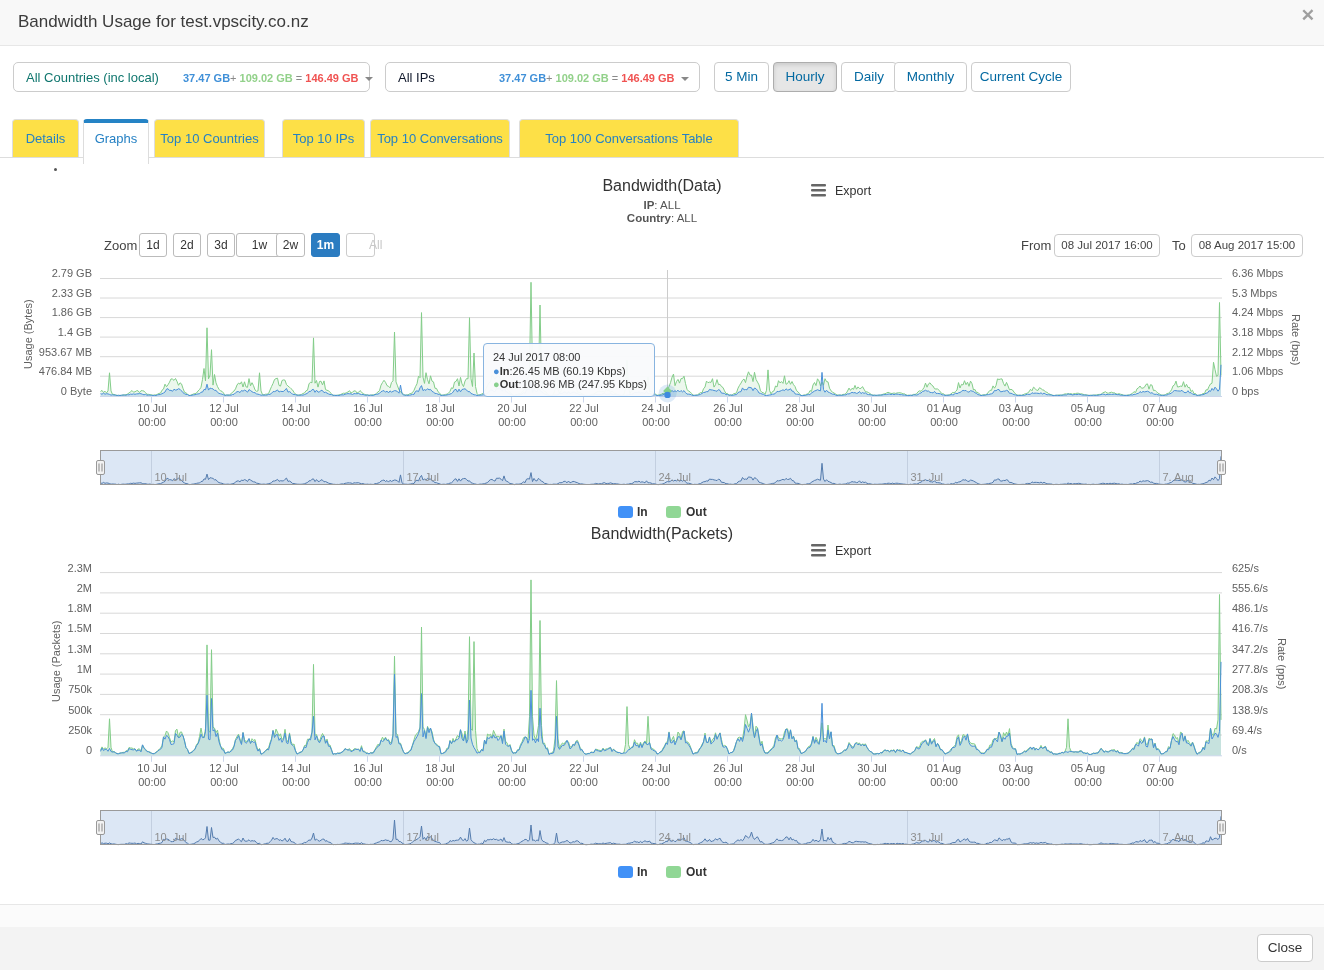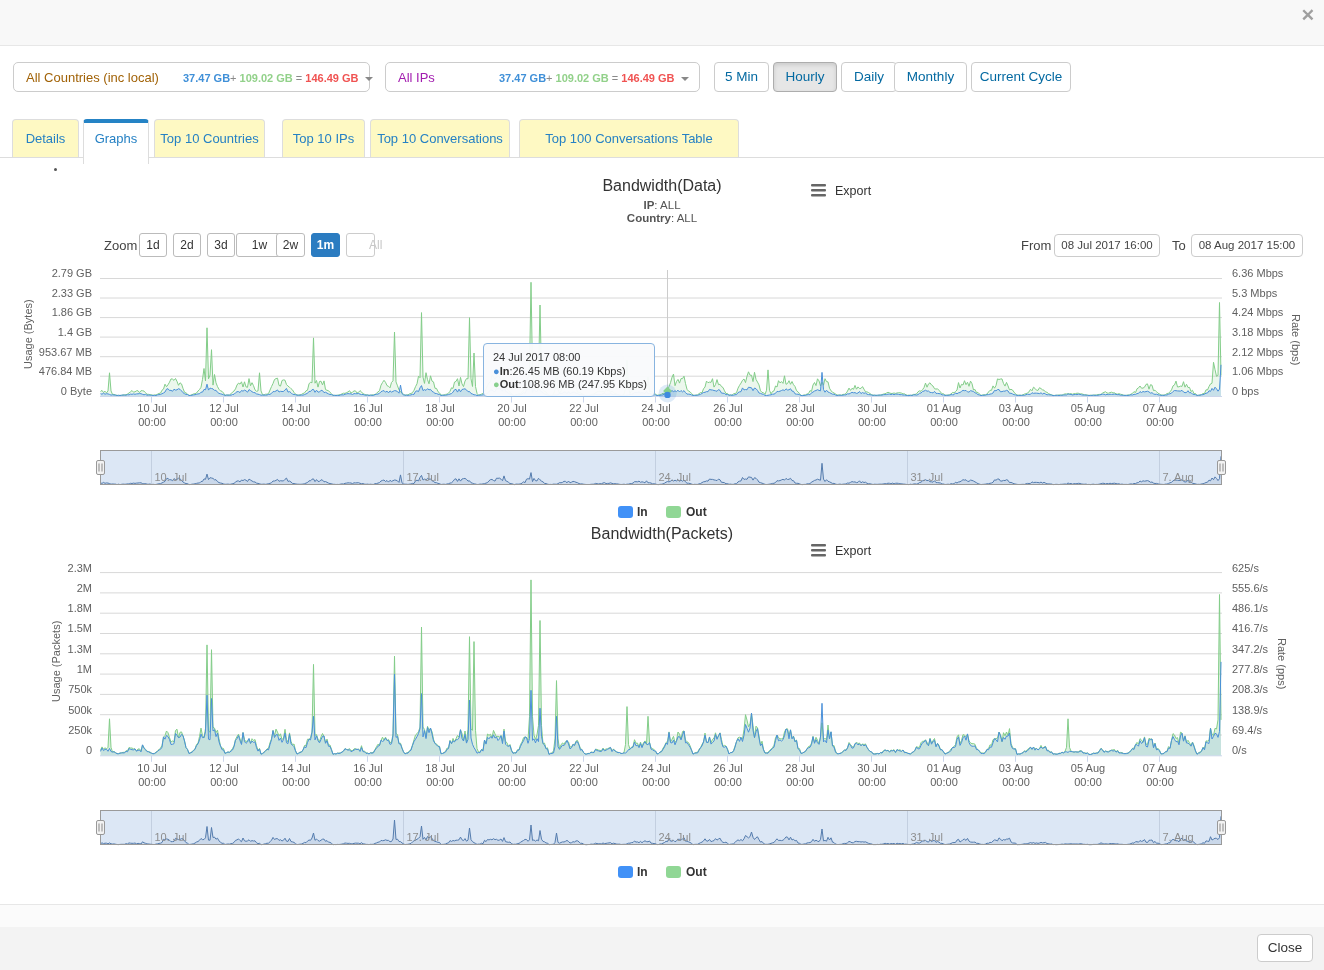--- a/index.html
+++ b/index.html
@@ -7,21 +7,21 @@
 .abs { position:absolute; }
 .header { position:absolute; left:0; top:0; width:1324px; height:46px;
   background:#f8f8f8; border-bottom:1px solid #e7e7e7; }
 .header .title { position:absolute; left:18px; top:12px; font-size:17px; color:#3c3c3c; }
 .header .x { position:absolute; right:9px; top:5px; font-size:17px; color:#9f9f9f; font-weight:bold; }
 .dd { position:absolute; height:30px; background:#fff; border:1px solid #ccc; border-radius:5px; }
 .btn { position:absolute; height:30px; background:#fff; border:1px solid #ccc; border-radius:4px;
   font-size:13.5px; color:#0369a1; text-align:center; line-height:28px; }
 .btn.active { background:#e6e6e6; border-color:#adadad; box-shadow:inset 0 2px 4px rgba(0,0,0,.12);text-align:center; }
 .tabline { position:absolute; left:0; top:157px; width:1324px; height:1px; background:#ddd; }
-.tab { position:absolute; top:119px; height:38px; background:#fef9c3; border:1px solid #ddd;
+.tab { position:absolute; top:119px; height:38px; background:#fde047; border:1px solid #ddd;
   border-bottom:none; border-radius:4px 4px 0 0; color:#2581c4; font-size:13px;
   text-align:center; line-height:37px; }
 .tab.active { background:#fff; border-top:4px solid #2583c5; height:45px; line-height:31px; z-index:3; }
 .ylab { position:absolute; font-size:11px; color:#606060; line-height:12px; white-space:nowrap; }
 .yrlab { position:absolute; font-size:11px; color:#606060; line-height:12px; white-space:nowrap; }
 .xlab { position:absolute; width:72px; text-align:center; font-size:11px; color:#606060; line-height:13.5px; }
 .ytitle { position:absolute; font-size:11px; color:#606060; white-space:nowrap; }
 .zbtn { position:absolute; top:233px; height:24px; background:#fff; border:1px solid #bbb;
   border-radius:3px; font-size:12px; color:#333; text-align:center; line-height:22px; }
 .zbtn.zsel { background:#2b7cc1; border-color:#2b7cc1; color:#fff; font-weight:bold; }
@@ -44,31 +44,32 @@
 .num-e { color:#8a8a8a; }
 .caret { display:inline-block; width:0; height:0; border-left:4px solid transparent;
   border-right:4px solid transparent; border-top:4px solid #888; vertical-align:middle; margin-left:6px; }
 .ctitle { position:absolute; width:400px; text-align:center; font-size:16px; color:#333; }
 .csub { position:absolute; width:300px; text-align:center; font-size:11.5px; color:#555; }
 .export { position:absolute; font-size:12.5px; color:#333; }
 </style></head>
 <body>
 
 <div class="header">
+  <div class="title">Bandwidth Usage for test.vpscity.co.nz</div>
   <div class="x">✕</div>
 </div>
 
 <div class="dd" style="left:13px;top:62px;width:357px">
-  <span style="position:absolute;left:12px;top:7px;font-size:13px;color:#a16207">All Countries (inc local)</span>
+  <span style="position:absolute;left:12px;top:7px;font-size:13px;color:#0f766e">All Countries (inc local)</span>
   <span style="position:absolute;left:169px;top:9px;font-size:11px;white-space:nowrap">
     <span class="num-b">37.47 GB</span><span class="num-e">+ </span><span class="num-g">109.02 GB</span><span class="num-e"> = </span><span class="num-r">146.49 GB</span><span class="caret"></span>
   </span>
 </div>
 <div class="dd" style="left:385px;top:62px;width:315px">
-  <span style="position:absolute;left:12px;top:7px;font-size:13px;color:#a21caf">All IPs</span>
+  <span style="position:absolute;left:12px;top:7px;font-size:13px;color:#0f172a">All IPs</span>
   <span style="position:absolute;left:113px;top:9px;font-size:11px;white-space:nowrap">
     <span class="num-b">37.47 GB</span><span class="num-e">+ </span><span class="num-g">109.02 GB</span><span class="num-e"> = </span><span class="num-r">146.49 GB</span><span class="caret"></span>
   </span>
 </div>
 <div class="btn" style="left:714px;top:62px;width:55px">5 Min</div>
 <div class="btn active" style="left:773px;top:62px;width:64px">Hourly</div>
 <div class="btn" style="left:841px;top:62px;width:56px">Daily</div>
 <div class="btn" style="left:894px;top:62px;width:73px">Monthly</div>
 <div class="btn" style="left:971px;top:62px;width:100px">Current Cycle</div>
 

